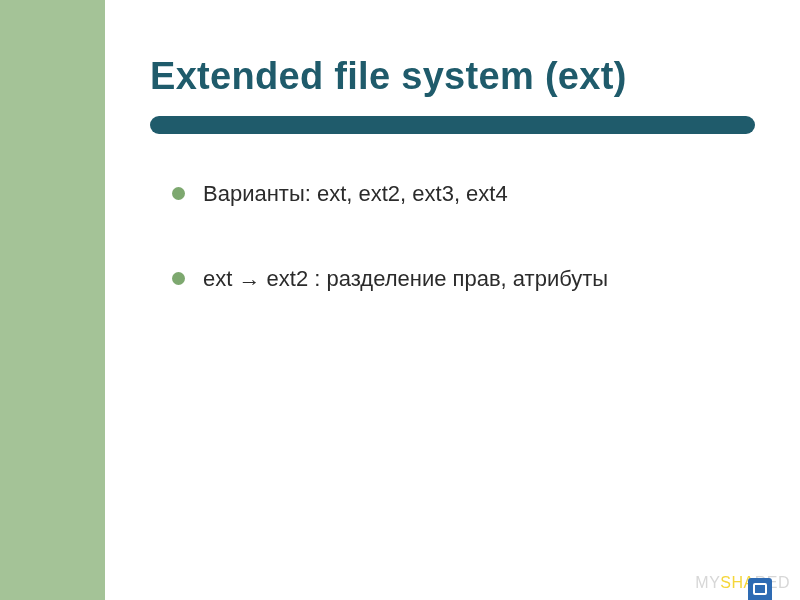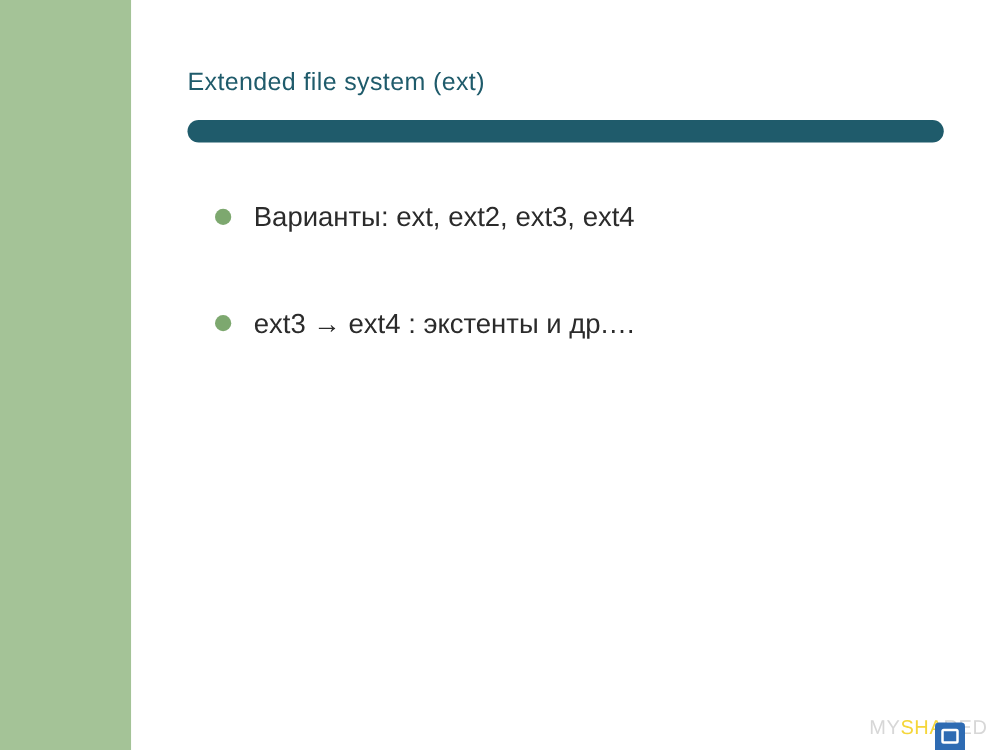--- a/index.html
+++ b/index.html
@@ -16,22 +16,22 @@
       background: #a4c397;
     }
     .content {
       flex: 1;
       height: 100%;
       background: #fff;
       position: relative;
       padding: 55px 45px 0 45px;
     }
     .title {
-      font-size: 20px;
-      font-weight: normal;
+      font-size: 38px;
+      font-weight: bold;
       color: #1f5b6b;
       margin-bottom: 18px;
       letter-spacing: 0.3px;
     }
     .bar {
       width: 100%;
       height: 18px;
       background: #1f5b6b;
       border-radius: 9px;
       margin-bottom: 45px;
@@ -100,21 +100,21 @@
   <h1 class="title">Extended file system (ext)</h1>
   <div class="bar"></div>
 
   <ul class="bullet-list">
     <li class="bullet-item gap-after">
       <span class="bullet-dot"></span>
       <span class="bullet-text">Варианты: ext, ext2, ext3, ext4</span>
     </li>
     <li class="bullet-item">
       <span class="bullet-dot"></span>
-      <span class="bullet-text">ext3 → ext4 : экстенты и др.…</span>
+      <span class="bullet-text">ext → ext2 : разделение прав, атрибуты</span>
     </li>
   </ul>
 
   <div class="watermark">
     <span>MY</span><span class="accent">SHA</span><span>RED</span>
   </div>
 
   <div class="blue-tab"></div>
 </div>
 

